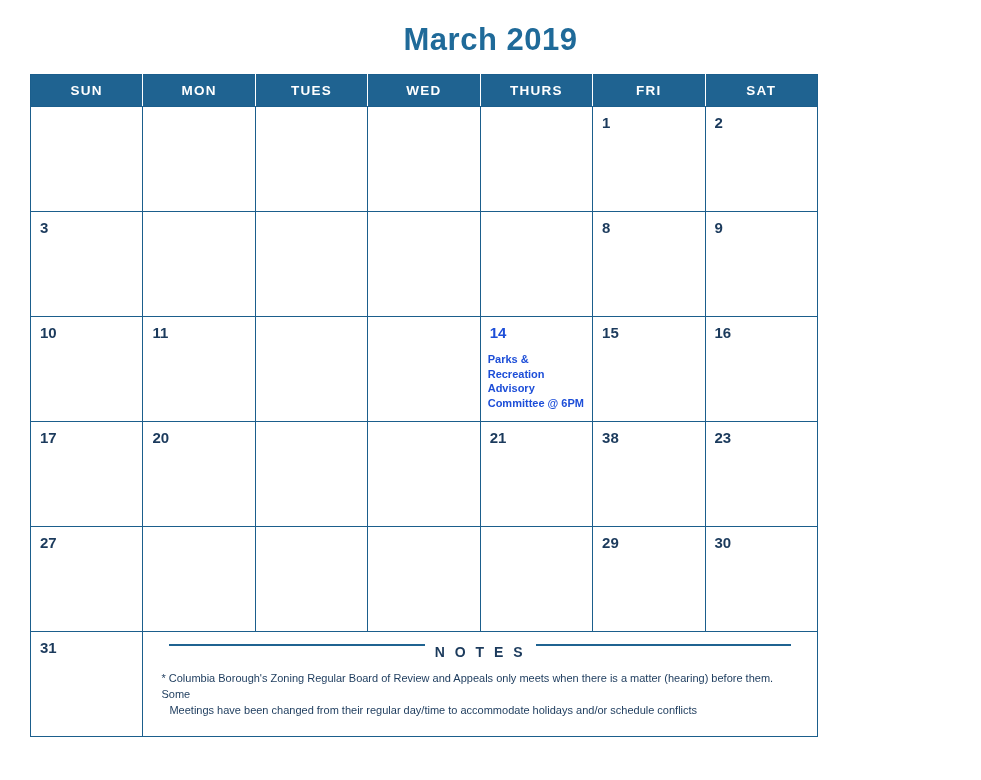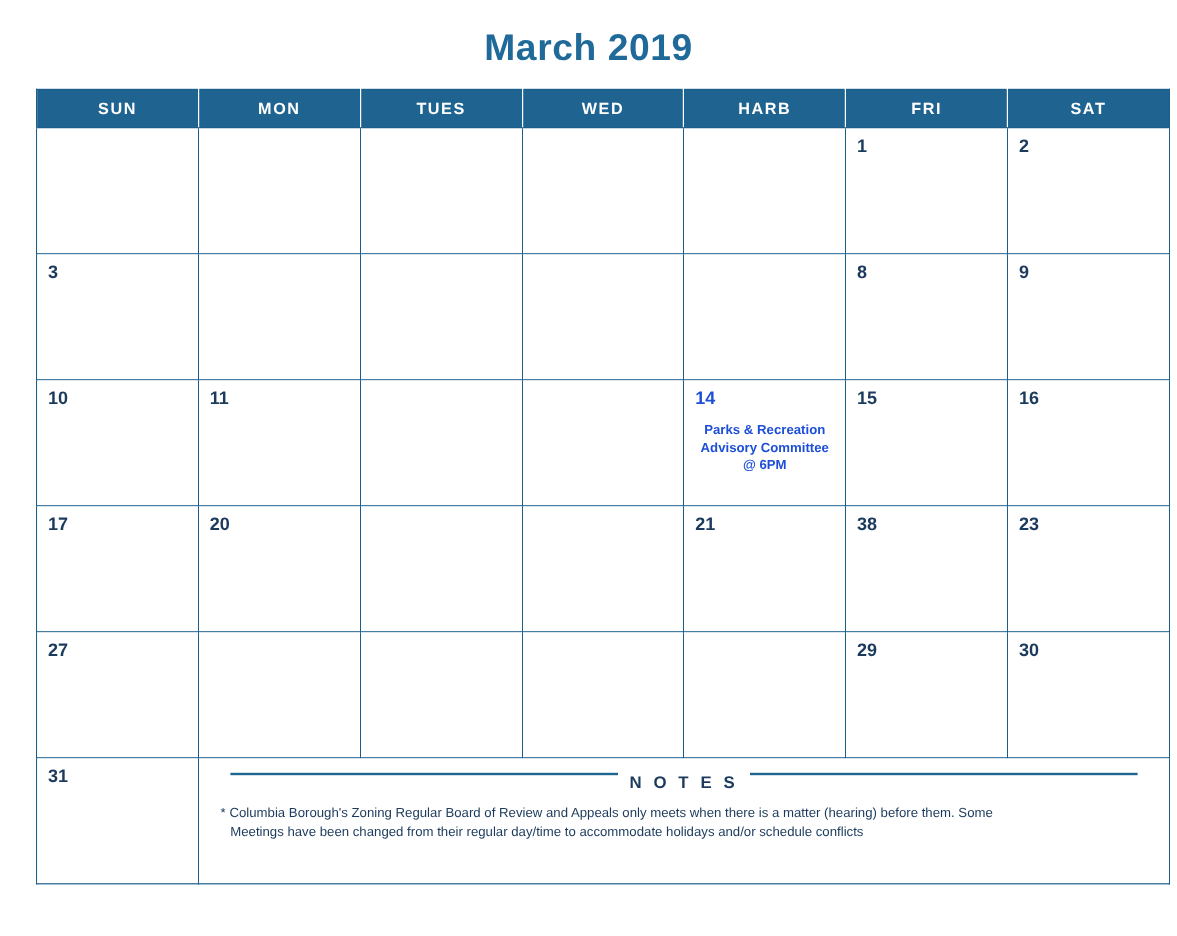--- a/index.html
+++ b/index.html
@@ -24,21 +24,21 @@
   .title {
     text-align: center;
     font-size: 31px;
     font-weight: bold;
     color: #1f6a99;
     letter-spacing: 0.5px;
     padding-top: 22px;
     padding-bottom: 16px;
   }
   table.cal {
-    width: 945px;
+    width: 788px;
     border-collapse: collapse;
     table-layout: fixed;
     border: 1px solid #1b5e8c;
   }
   table.cal th {
     background: #1f6391;
     color: #ffffff;
     font-size: 13.5px;
     font-weight: bold;
     letter-spacing: 1.3px;
@@ -61,21 +61,20 @@
   }
   .daynum {
     font-size: 15px;
     font-weight: bold;
     line-height: 1;
     padding: 8px 0 0 9px;
   }
   .evt {
     font-size: 10.5px;
     line-height: 1.32;
-    text-align: center;
     padding: 6px 7px 0 7px;
     margin-top: 6px;
     font-weight: normal;
   }
   .evt.bold { font-weight: bold; font-size: 11px; }
 
   
   .c-blue-light { background: #b6d9f2; }
   .c-navy { background: #1d5d8e; }
   .c-amber { background: #f5b01a; }
@@ -137,21 +136,21 @@
 
   <div class="title">March 2019</div>
 
   <table class="cal">
     <thead>
       <tr>
         <th>SUN</th>
         <th>MON</th>
         <th>TUES</th>
         <th>WED</th>
-        <th>HARB</th>
+        <th>THURS</th>
         <th>FRI</th>
         <th>SAT</th>
       </tr>
     </thead>
     <tbody>
 
       <tr>
         <td class="c-blue-light">
           <div class="daynum t-navy"></div>
         </td>

